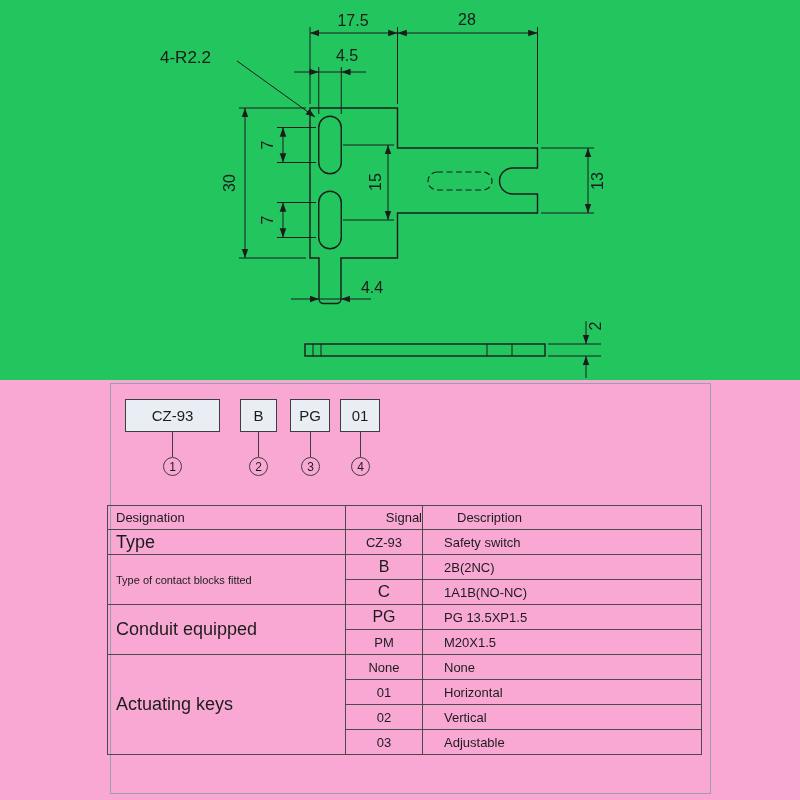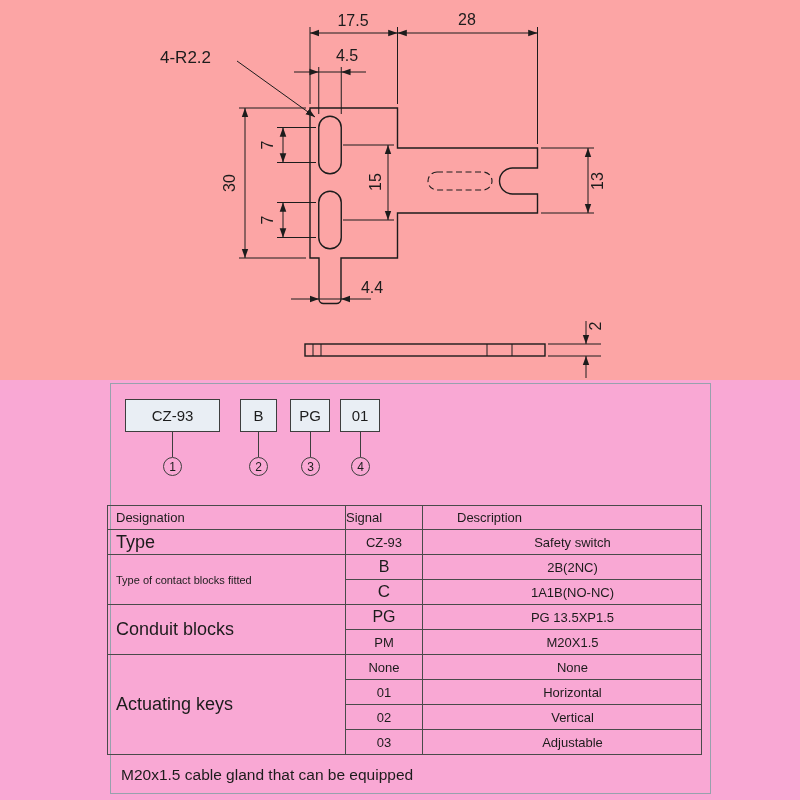--- a/index.html
+++ b/index.html
@@ -1,38 +1,38 @@
 <!DOCTYPE html>
 <html><head>
 <meta charset="utf-8">
 <style>
   *{margin:0;padding:0;box-sizing:border-box;}
   body{width:800px;height:800px;font-family:"Liberation Sans",sans-serif;color:#1c1c1c;background:#ffffff;}
   .page{position:relative;width:800px;height:800px;overflow:hidden;background:#fdfdfd;}
-  .drawing-area{position:absolute;left:0;top:0;width:800px;height:380px;background:#fca5a5;}
+  .drawing-area{position:absolute;left:0;top:0;width:800px;height:380px;background:#22c55e;}
   svg text{font-family:"Liberation Sans",sans-serif;}
   .panel{position:absolute;left:0;top:380px;width:800px;height:420px;background:#f9a8d4;}
   .panel-frame{position:absolute;left:110px;top:3px;width:601px;height:411px;border:1px solid #97a1ad;}
   .spec-box{position:absolute;top:19px;height:33px;border:1px solid #3e3e3e;background:#e9eef4;display:flex;align-items:center;justify-content:center;font-size:15px;}
   .connector{position:absolute;top:52px;width:1px;height:25px;background:#3e3e3e;}
   .circle-num{position:absolute;top:77px;width:19px;height:19px;border:1px solid #3e3e3e;border-radius:50%;display:flex;align-items:center;justify-content:center;font-size:12px;}
   table.spec{position:absolute;left:107px;top:125px;width:594px;border-collapse:collapse;table-layout:fixed;}
   table.spec th,table.spec td{border:1px solid #4a4a4a;overflow:hidden;white-space:nowrap;}
   table.spec tr{height:25px;}
   table.spec thead tr{height:24px;}
   th.h-des,th.h-sig,th.h-desc{font-weight:400;font-size:13px;}
   th.h-des{text-align:left;padding-left:8px;}
-  th.h-sig{text-align:left;}
+  th.h-sig{text-align:right;}
   th.h-desc{text-align:left;padding-left:34px;}
   td.des{font-size:18px;text-align:left;padding-left:8px;}
   td.des.sm{font-size:11px;}
   td.sig{font-size:13px;text-align:center;}
   td.sig.lg{font-size:16px;}
   td.sig.xl{font-size:17px;}
-  td.desc{font-size:13px;text-align:center;padding-left:21px;}
+  td.desc{font-size:13px;text-align:left;padding-left:21px;}
   .caption{position:absolute;left:121px;top:386px;font-size:15.5px;}
 </style>
 </head>
 <body>
 
 <div class="page">
 
   <div class="drawing-area">
     <svg width="800" height="380" viewBox="0 0 800 380">
       <defs>
@@ -186,21 +186,21 @@
         <tr>
           <td class="des sm" rowspan="2">Type of contact blocks fitted</td>
           <td class="sig lg">B</td>
           <td class="desc">2B(2NC)</td>
         </tr>
         <tr>
           <td class="sig xl">C</td>
           <td class="desc">1A1B(NO-NC)</td>
         </tr>
         <tr>
-          <td class="des" rowspan="2">Conduit blocks</td>
+          <td class="des" rowspan="2">Conduit equipped</td>
           <td class="sig lg">PG</td>
           <td class="desc">PG 13.5XP1.5</td>
         </tr>
         <tr>
           <td class="sig">PM</td>
           <td class="desc">M20X1.5</td>
         </tr>
         <tr>
           <td class="des" rowspan="4">Actuating keys</td>
           <td class="sig">None</td>
@@ -214,15 +214,14 @@
           <td class="sig">02</td>
           <td class="desc">Vertical</td>
         </tr>
         <tr>
           <td class="sig">03</td>
           <td class="desc">Adjustable</td>
         </tr>
       </tbody>
     </table>
 
-    <div class="caption">M20x1.5 cable gland that can be equipped</div>
   </div>
 </div>
 
 </body></html>

